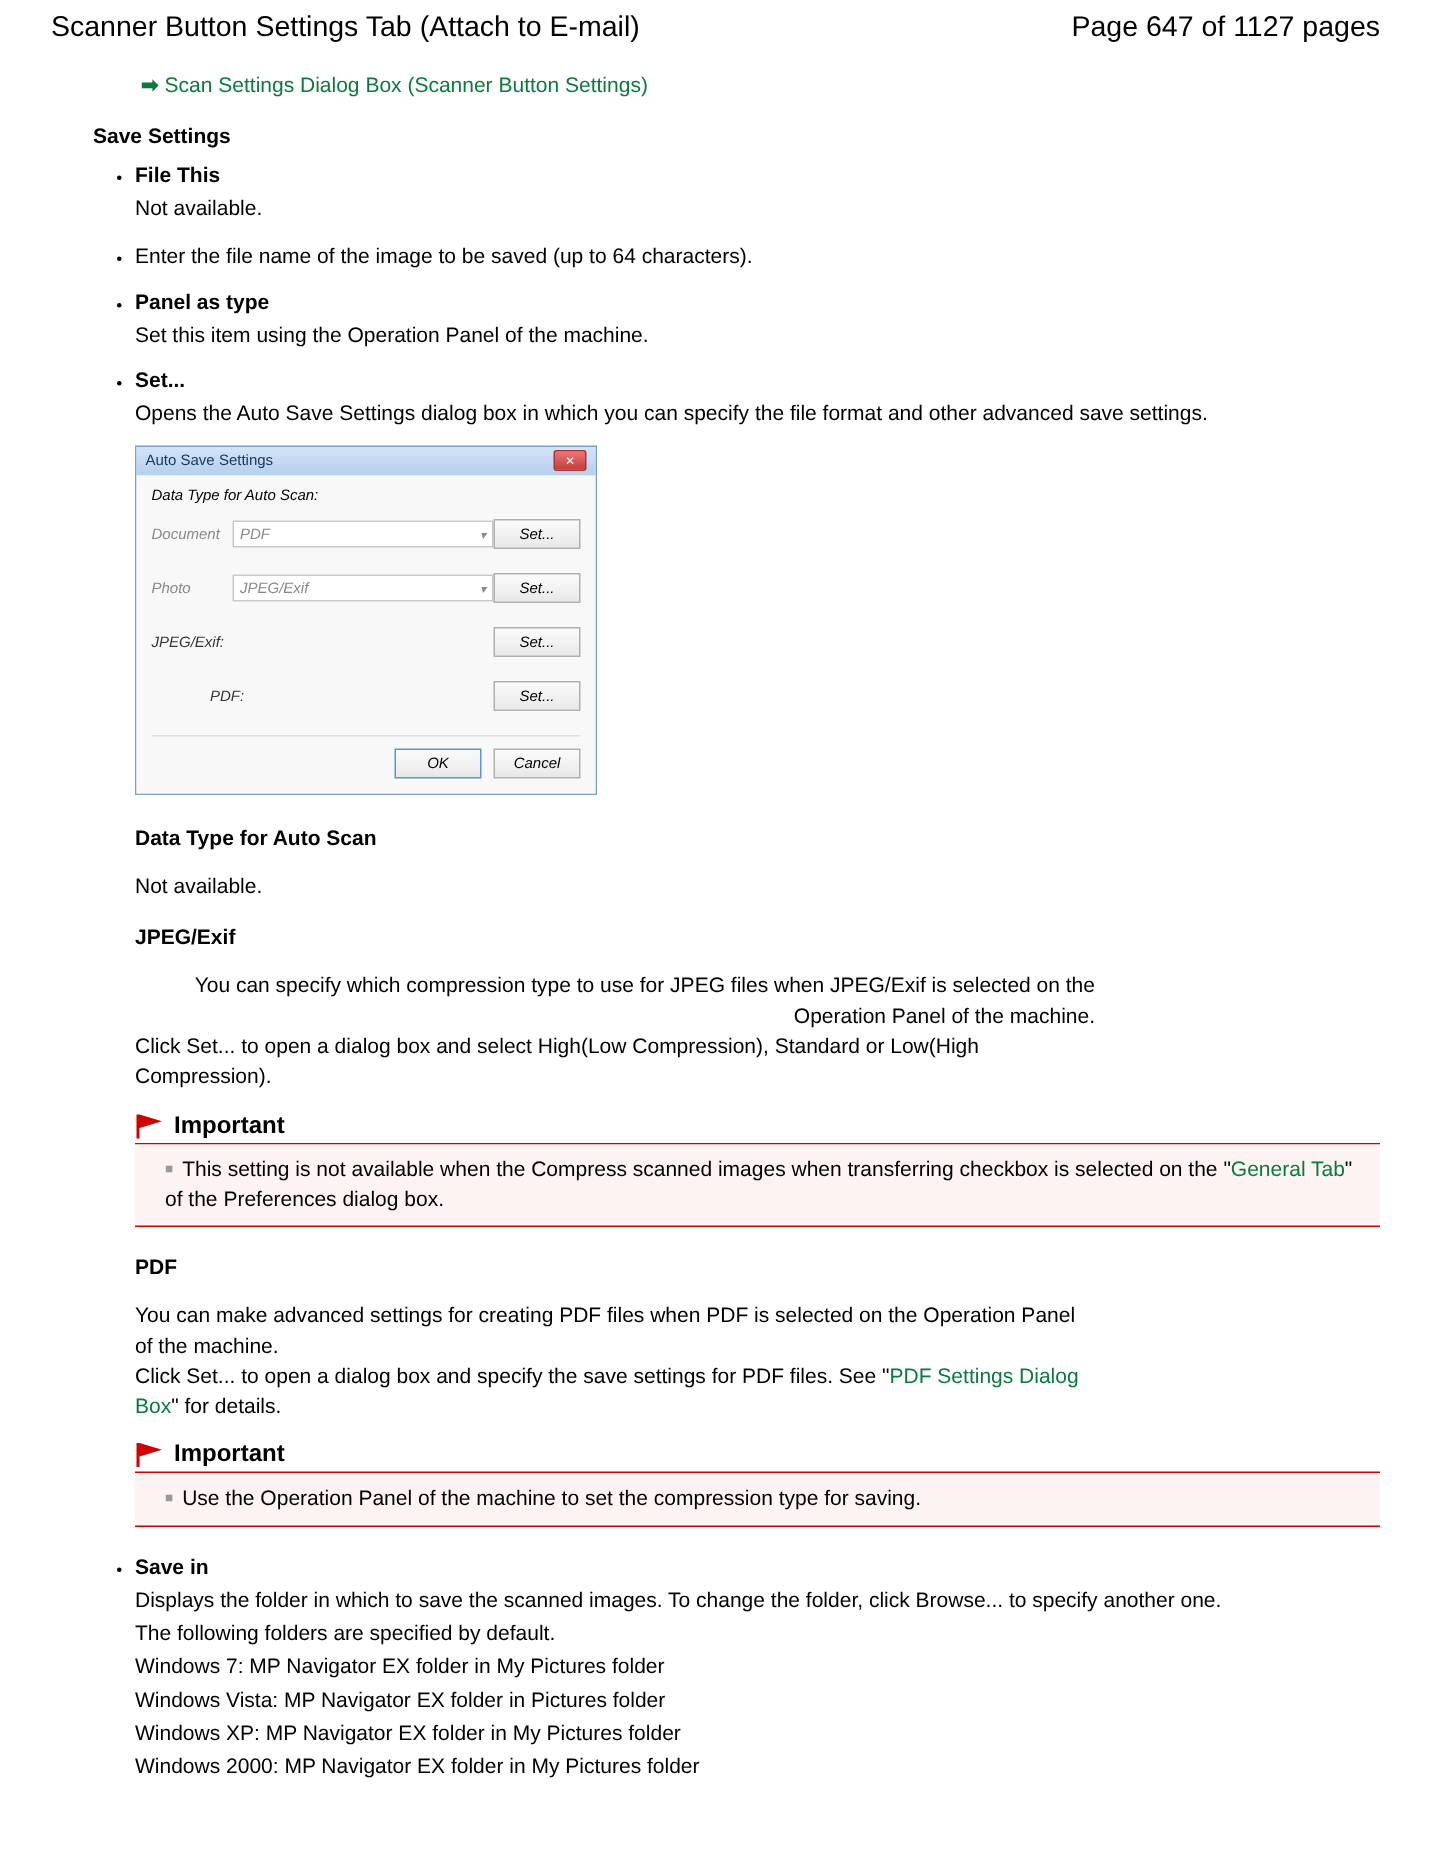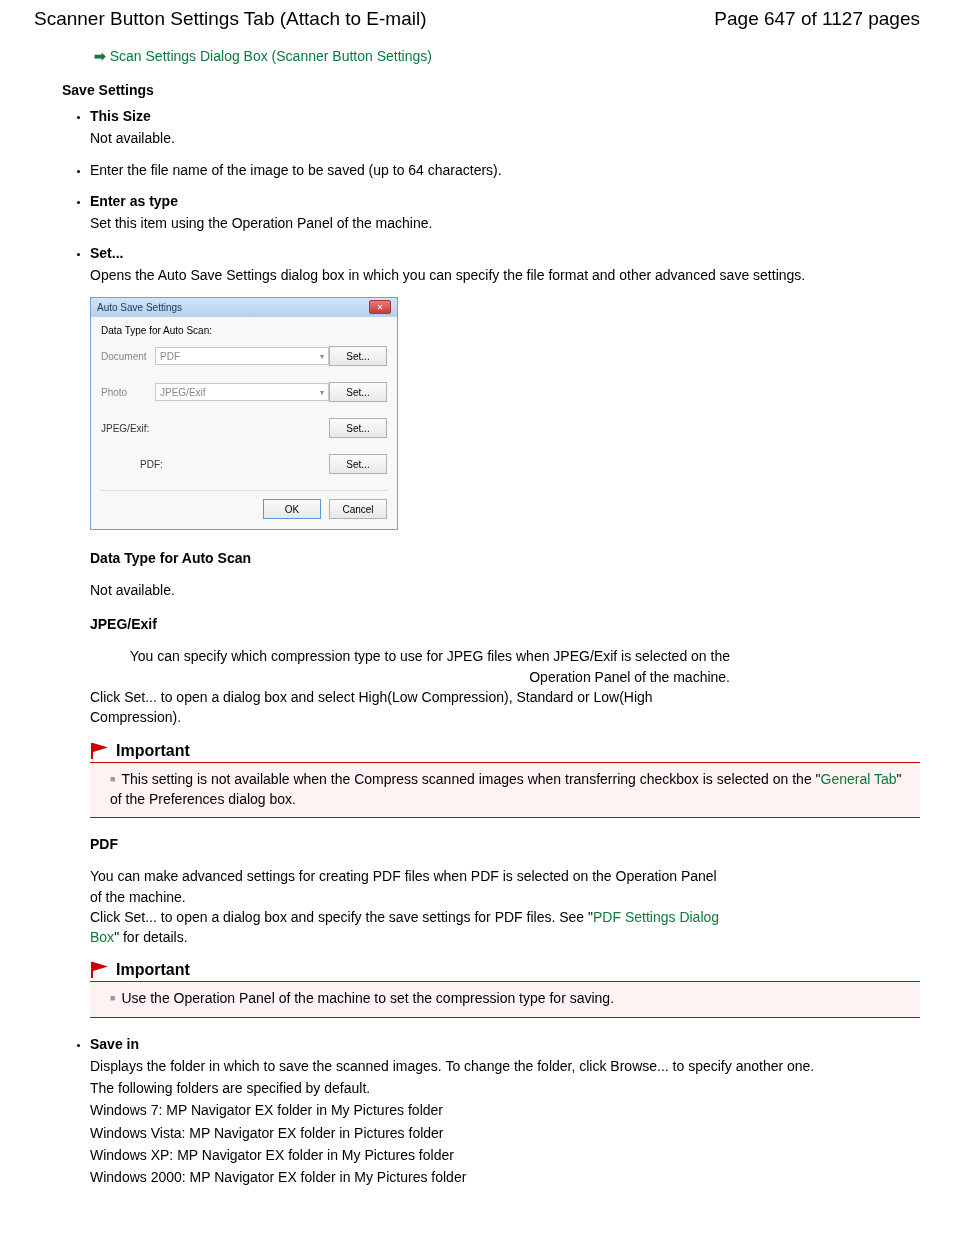--- a/index.html
+++ b/index.html
@@ -90,20 +90,21 @@
     height: 12px;
     display: flex;
     align-items: center;
     justify-content: center;
     font-size: 8px;
     cursor: pointer;
   }
   .dialog-body {
     padding: 8px 10px 10px 10px;
     background: #f8f8f8;
+    font-style: italic;
   }
   .dlg-label-top {
     font-size: 10px;
     margin-bottom: 10px;
   }
   .dlg-row {
     display: flex;
     align-items: center;
     margin-bottom: 16px;
   }
@@ -200,28 +201,28 @@
 
   <div class="link-row">
     <span class="arrow-icon">➡</span>
     <a href="#" class="link-green">Scan Settings Dialog Box (Scanner Button Settings)</a>
   </div>
 
   <div class="section-heading">Save Settings</div>
 
   <ul class="settings-list">
     <li>
-      <div class="item-title">This Size</div>
+      <div class="item-title">File This</div>
       <div class="item-body">Not available.</div>
     </li>
     <li>
       <div class="item-body">Enter the file name of the image to be saved (up to 64 characters).</div>
     </li>
     <li>
-      <div class="item-title">Enter as type</div>
+      <div class="item-title">Panel as type</div>
       <div class="item-body">Set this item using the Operation Panel of the machine.</div>
     </li>
     <li>
       <div class="item-title">Set...</div>
       <div class="item-body">Opens the Auto Save Settings dialog box in which you can specify the file format and other advanced save settings.</div>
     </li>
   </ul>
 
   <div class="dialog-wrap">
     <div class="dialog">

